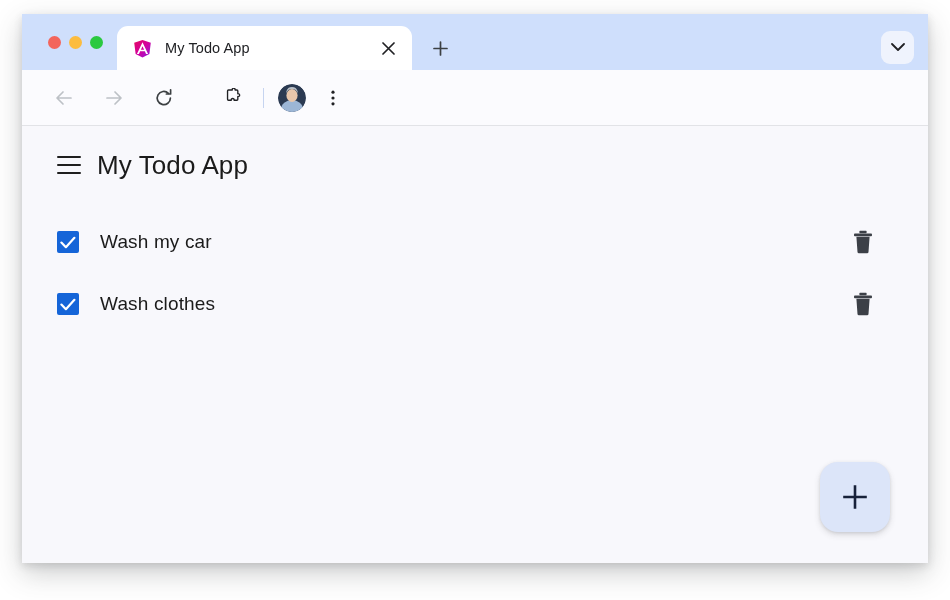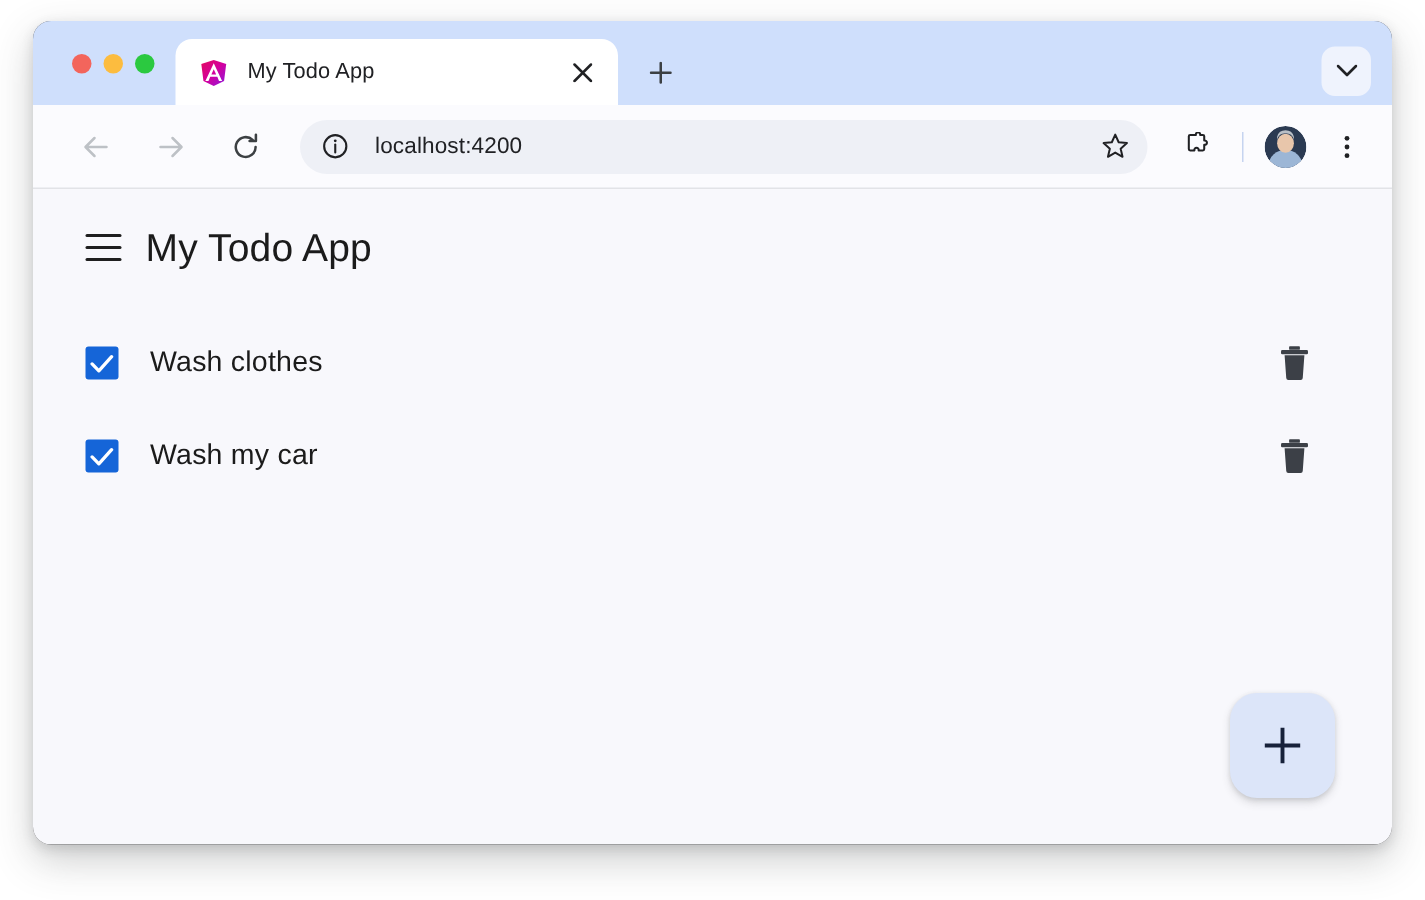--- a/index.html
+++ b/index.html
@@ -12,22 +12,22 @@
     overflow: hidden;
   }
 
   
   .browser-window {
     position: absolute;
     left: 22px;
     top: 14px;
     width: 906px;
     height: 549px;
-    border-radius: 12px;
-    background: #404040;
+    border-radius: 0;
+    background: #d946ef;
     box-shadow: 0 10px 26px rgba(60, 64, 67, 0.26),
                 0 3px 8px rgba(60, 64, 67, 0.16);
     overflow: hidden;
     display: flex;
     flex-direction: column;
   }
 
   
   .tab-strip {
     height: 56px;
@@ -352,35 +352,20 @@
       </svg>
     </div>
 
     <div class="nav-btn reload">
       <svg width="20" height="20" viewBox="0 0 20 20">
         <path d="M16.4 10 A6.6 6.6 0 1 1 14.4 5.3" stroke="#3c4043" stroke-width="1.7" fill="none" stroke-linecap="round"></path>
         <path d="M16.6 1.8 L16.6 6.0 L12.4 6.0" stroke="#3c4043" stroke-width="1.7" fill="none" stroke-linecap="round" stroke-linejoin="round"></path>
       </svg>
     </div>
 
-    <div class="omnibox">
-      <span class="omnibox-info">
-        <svg width="17" height="17" viewBox="0 0 17 17">
-          <circle cx="8.5" cy="8.5" r="7.4" stroke="#202124" stroke-width="1.4" fill="none"></circle>
-          <circle cx="8.5" cy="4.9" r="0.95" fill="#202124"></circle>
-          <path d="M8.5 7.3 V12.6" stroke="#202124" stroke-width="1.4" stroke-linecap="round"></path>
-        </svg>
-      </span>
-      <span class="omnibox-url" title="Search Google or type a URL">localhost:4200</span>
-      <span class="omnibox-star">
-        <svg width="19" height="19" viewBox="0 0 20 20">
-          <path d="M10 1.8 L12.4 7.2 L18.2 7.8 L13.8 11.7 L15.1 17.4 L10 14.4 L4.9 17.4 L6.2 11.7 L1.8 7.8 L7.6 7.2 Z" stroke="#202124" stroke-width="1.4" fill="none" stroke-linejoin="round"></path>
-        </svg>
-      </span>
-    </div>
 
     <div class="toolbar-icon ext-btn">
       <svg width="20" height="20" viewBox="0 0 22 22">
         <path d="M8.2 2.2 h2.0 a1.6 1.6 0 1 1 3.1 0 h2.0 a1 1 0 0 1 1 1 v3.1 a1.6 1.6 0 1 1 0 3.1 v3.1
                  a1 1 0 0 1 -1 1 h-3.1 a1.6 1.6 0 1 0 -3.1 0 h-3.1 a1 1 0 0 1 -1 -1 v-9.3 a1 1 0 0 1 1 -1 z" stroke="#202124" stroke-width="1.5" fill="none" stroke-linejoin="round"></path>
       </svg>
     </div>
 
     <div class="toolbar-divider"></div>
 
@@ -414,53 +399,53 @@
     <div class="app-header">
       <div class="hamburger">
         <span></span>
         <span></span>
         <span></span>
       </div>
       <div class="app-title">My Todo App</div>
     </div>
 
     <div class="todo-list">
+
+      <div class="todo-row">
+        <span class="checkbox checked">
+          <svg class="tick" width="16" height="13" viewBox="0 0 16 13">
+            <path d="M1.4 6.6 L5.9 11.2 L14.4 1.8" stroke="#ffffff" stroke-width="2.2" fill="none" stroke-linecap="round" stroke-linejoin="round"></path>
+          </svg>
+        </span>
+        <span class="todo-label">Wash my car</span>
+        <span class="delete-btn">
+          <svg width="22" height="24" viewBox="0 0 22 24">
+            <rect x="7.4" y="0.8" width="7.2" height="2.4" rx="0.6" fill="#3c4047"></rect>
+            <rect x="2.0" y="3.4" width="18" height="2.8" rx="0.9" fill="#3c4047"></rect>
+            <path d="M4.4 6.8 h13.2 l-1.1 15.2 a1.4 1.4 0 0 1 -1.4 1.3 h-8.2 a1.4 1.4 0 0 1 -1.4 -1.3 z" fill="#3c4047"></path>
+          </svg>
+        </span>
+      </div>
 
       <div class="todo-row">
         <span class="checkbox checked">
           <svg class="tick" width="16" height="13" viewBox="0 0 16 13">
             <path d="M1.4 6.6 L5.9 11.2 L14.4 1.8" stroke="#ffffff" stroke-width="2.2" fill="none" stroke-linecap="round" stroke-linejoin="round"></path>
           </svg>
         </span>
         <span class="todo-label">Wash clothes</span>
         <span class="delete-btn">
           <svg width="22" height="24" viewBox="0 0 22 24">
             <rect x="7.4" y="0.8" width="7.2" height="2.4" rx="0.6" fill="#3c4047"></rect>
             <rect x="2.0" y="3.4" width="18" height="2.8" rx="0.9" fill="#3c4047"></rect>
             <path d="M4.4 6.8 h13.2 l-1.1 15.2 a1.4 1.4 0 0 1 -1.4 1.3 h-8.2 a1.4 1.4 0 0 1 -1.4 -1.3 z" fill="#3c4047"></path>
           </svg>
         </span>
       </div>
 
-      <div class="todo-row">
-        <span class="checkbox checked">
-          <svg class="tick" width="16" height="13" viewBox="0 0 16 13">
-            <path d="M1.4 6.6 L5.9 11.2 L14.4 1.8" stroke="#ffffff" stroke-width="2.2" fill="none" stroke-linecap="round" stroke-linejoin="round"></path>
-          </svg>
-        </span>
-        <span class="todo-label">Wash my car</span>
-        <span class="delete-btn">
-          <svg width="22" height="24" viewBox="0 0 22 24">
-            <rect x="7.4" y="0.8" width="7.2" height="2.4" rx="0.6" fill="#3c4047"></rect>
-            <rect x="2.0" y="3.4" width="18" height="2.8" rx="0.9" fill="#3c4047"></rect>
-            <path d="M4.4 6.8 h13.2 l-1.1 15.2 a1.4 1.4 0 0 1 -1.4 1.3 h-8.2 a1.4 1.4 0 0 1 -1.4 -1.3 z" fill="#3c4047"></path>
-          </svg>
-        </span>
-      </div>
-
 
     </div>
 
     <div class="fab">
       <svg width="26" height="26" viewBox="0 0 26 26">
         <path d="M13 2.5 V23.5 M2.5 13 H23.5" stroke="#17213a" stroke-width="2.6" stroke-linecap="square"></path>
       </svg>
     </div>
 
   </div>

